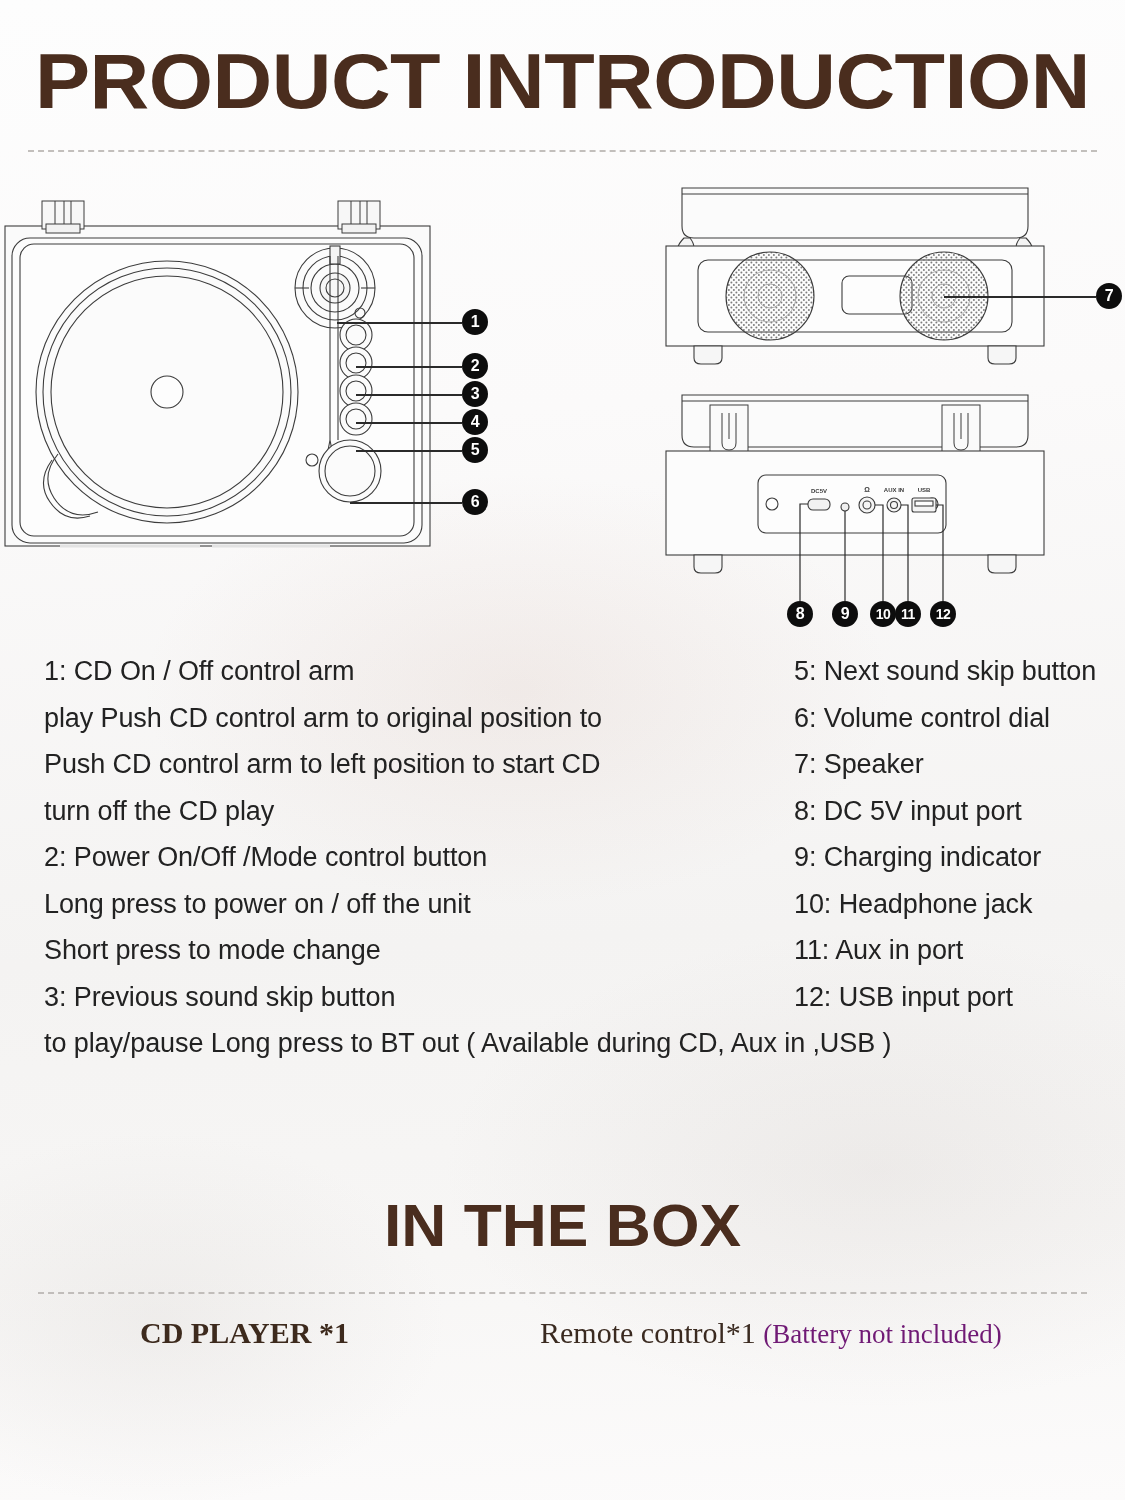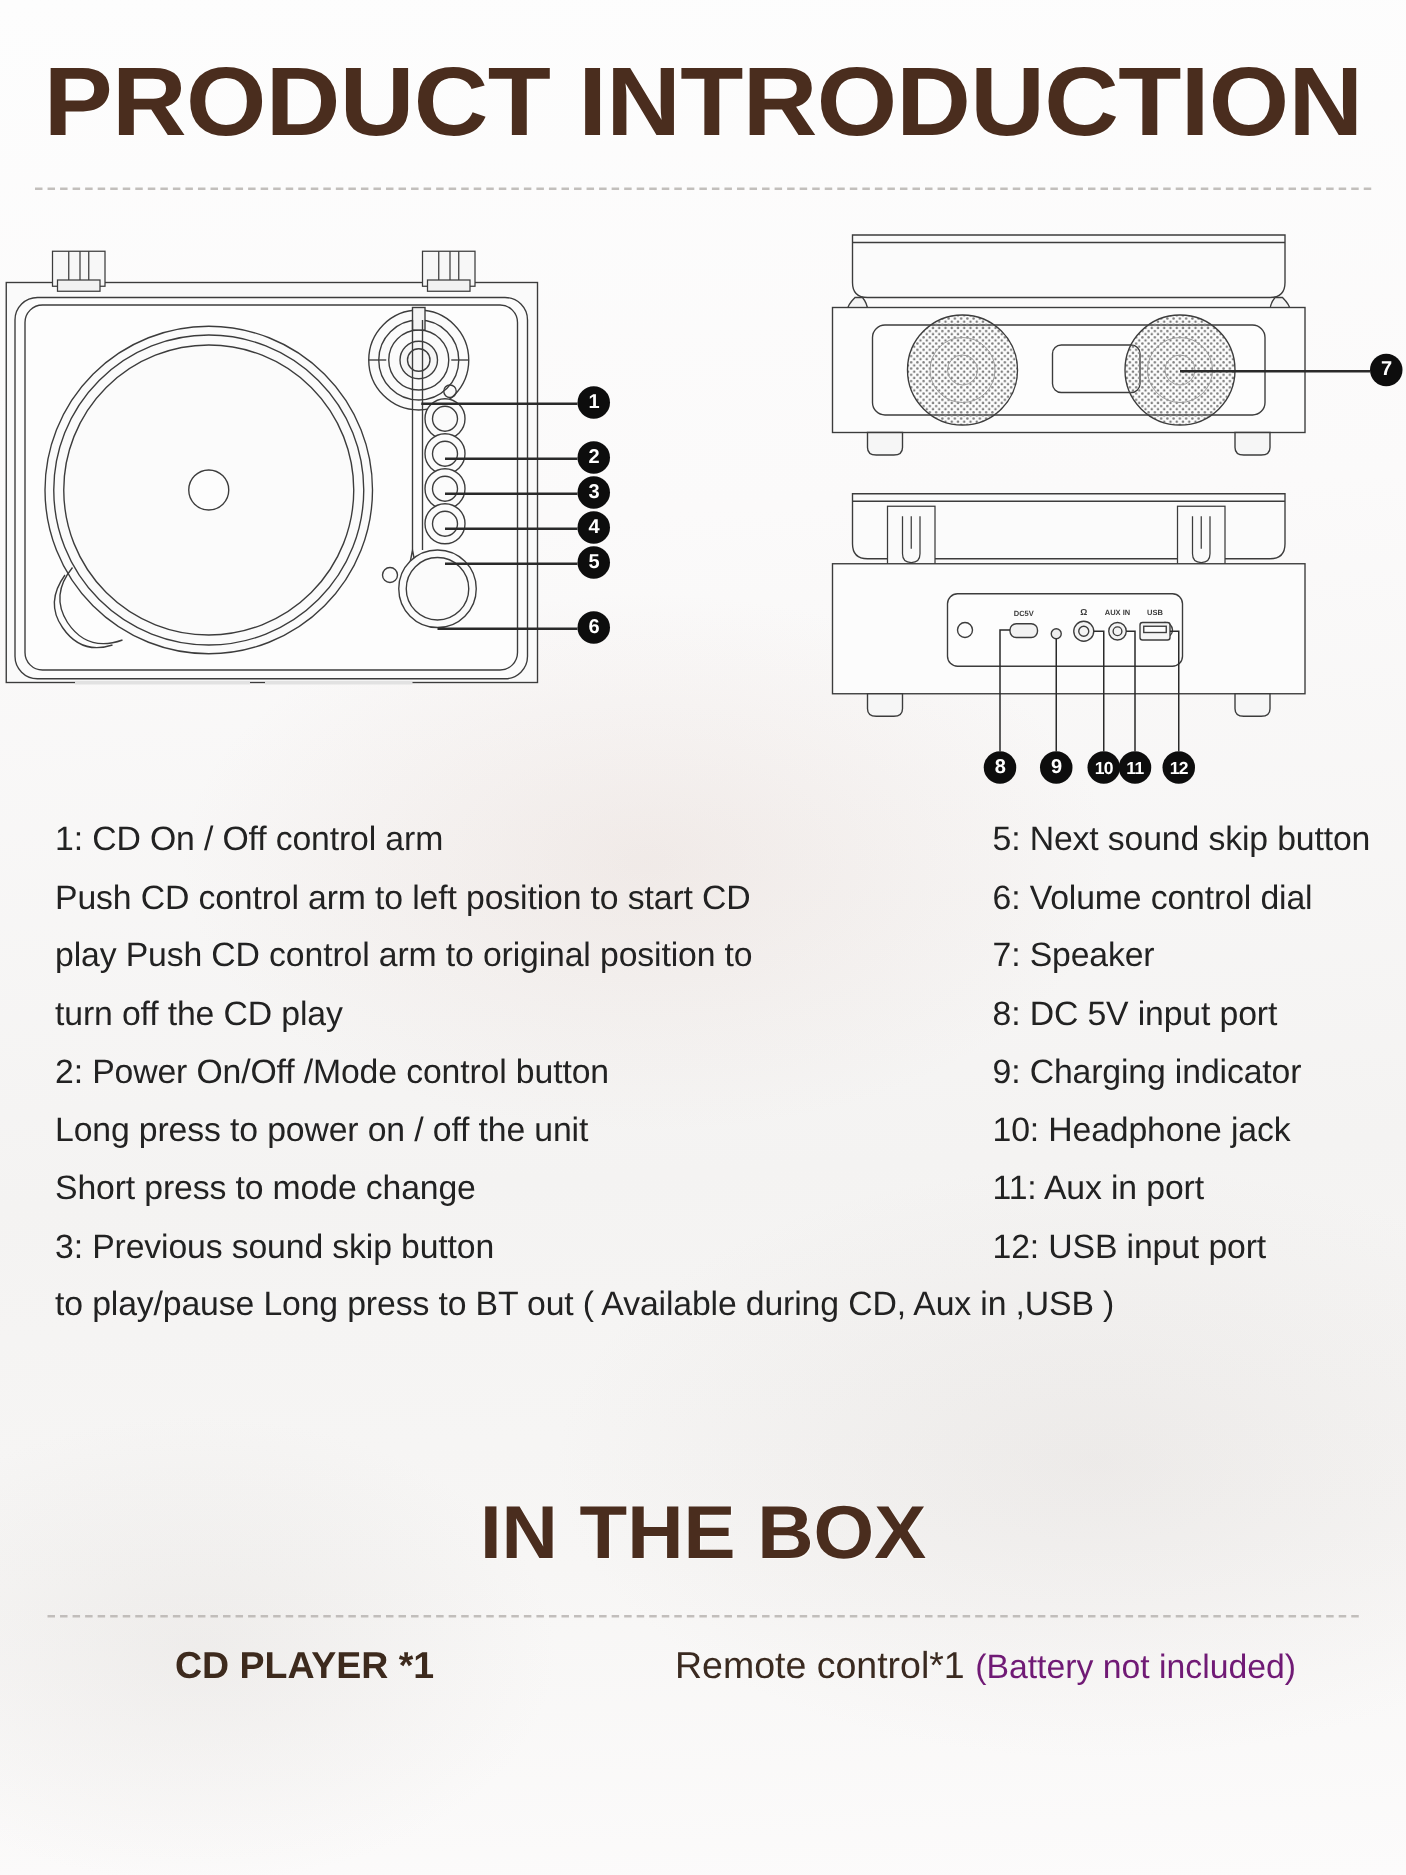--- a/index.html
+++ b/index.html
@@ -100,21 +100,21 @@
 
   .spec-line {
     font-size: 27px;
     line-height: 46.5px;
     color: #222222;
     white-space: nowrap;
     letter-spacing: -0.1px;
   }
 
   
-  .box-items { position: absolute; left: 0; top: 1316px; width: 1004px; }
+  .box-items { position: absolute; left: 0; top: 1316px; width: 1004px; font-family: Liberation Serif, serif; }
   .box-row { position: relative; height: 92px; }
   .box-cell { position: absolute; font-size: 30px; color: #3a2a20; white-space: nowrap; }
   .box-cell.c1 { left: 140px; }
   .box-cell.c2 { left: 540px; }
   .box-cell.strong { font-weight: bold; color: #3d2a1d; }
   .box-note { font-size: 27px; color: #701a75; }
 </style>
 </head>
 <body>
 
@@ -318,22 +318,22 @@
       <div class="callout" style="left:192px; top:218px;">9</div>
       <div class="callout wide" style="left:230px; top:218px;">10</div>
       <div class="callout wide" style="left:255px; top:218px;">11</div>
       <div class="callout wide" style="left:290px; top:218px;">12</div>
     </div>
   </div>
 
   <div class="specs">
     <div class="col col-left">
       <div class="spec-line">1: CD On / Off control arm</div>
+      <div class="spec-line">play Push CD control arm to original position to</div>
       <div class="spec-line">Push CD control arm to left position to start CD</div>
-      <div class="spec-line">play Push CD control arm to original position to</div>
       <div class="spec-line">turn off the CD play</div>
       <div class="spec-line">2: Power On/Off /Mode control button</div>
       <div class="spec-line">Long press to power on / off the unit</div>
       <div class="spec-line">Short press to mode change</div>
       <div class="spec-line">3: Previous sound skip button</div>
       <div class="spec-line">to play/pause Long press to BT out ( Available during CD, Aux in ,USB )</div>
     </div>
 
     <div class="col col-right">
       <div class="spec-line">5: Next sound skip button</div>

